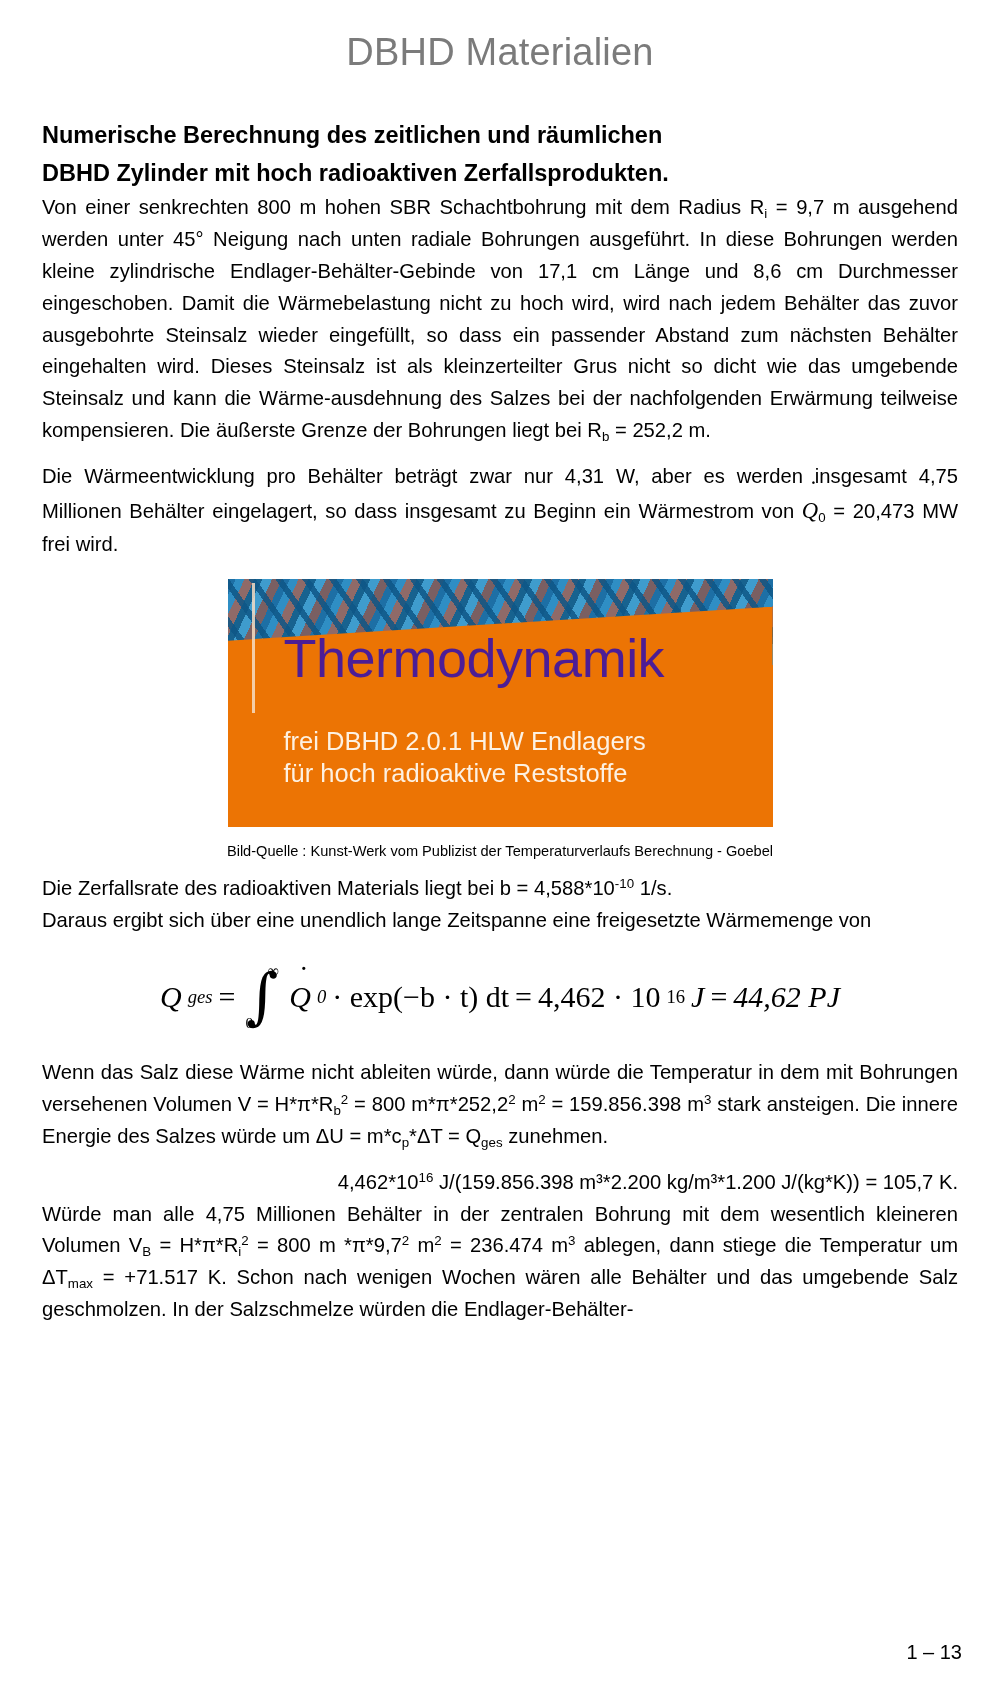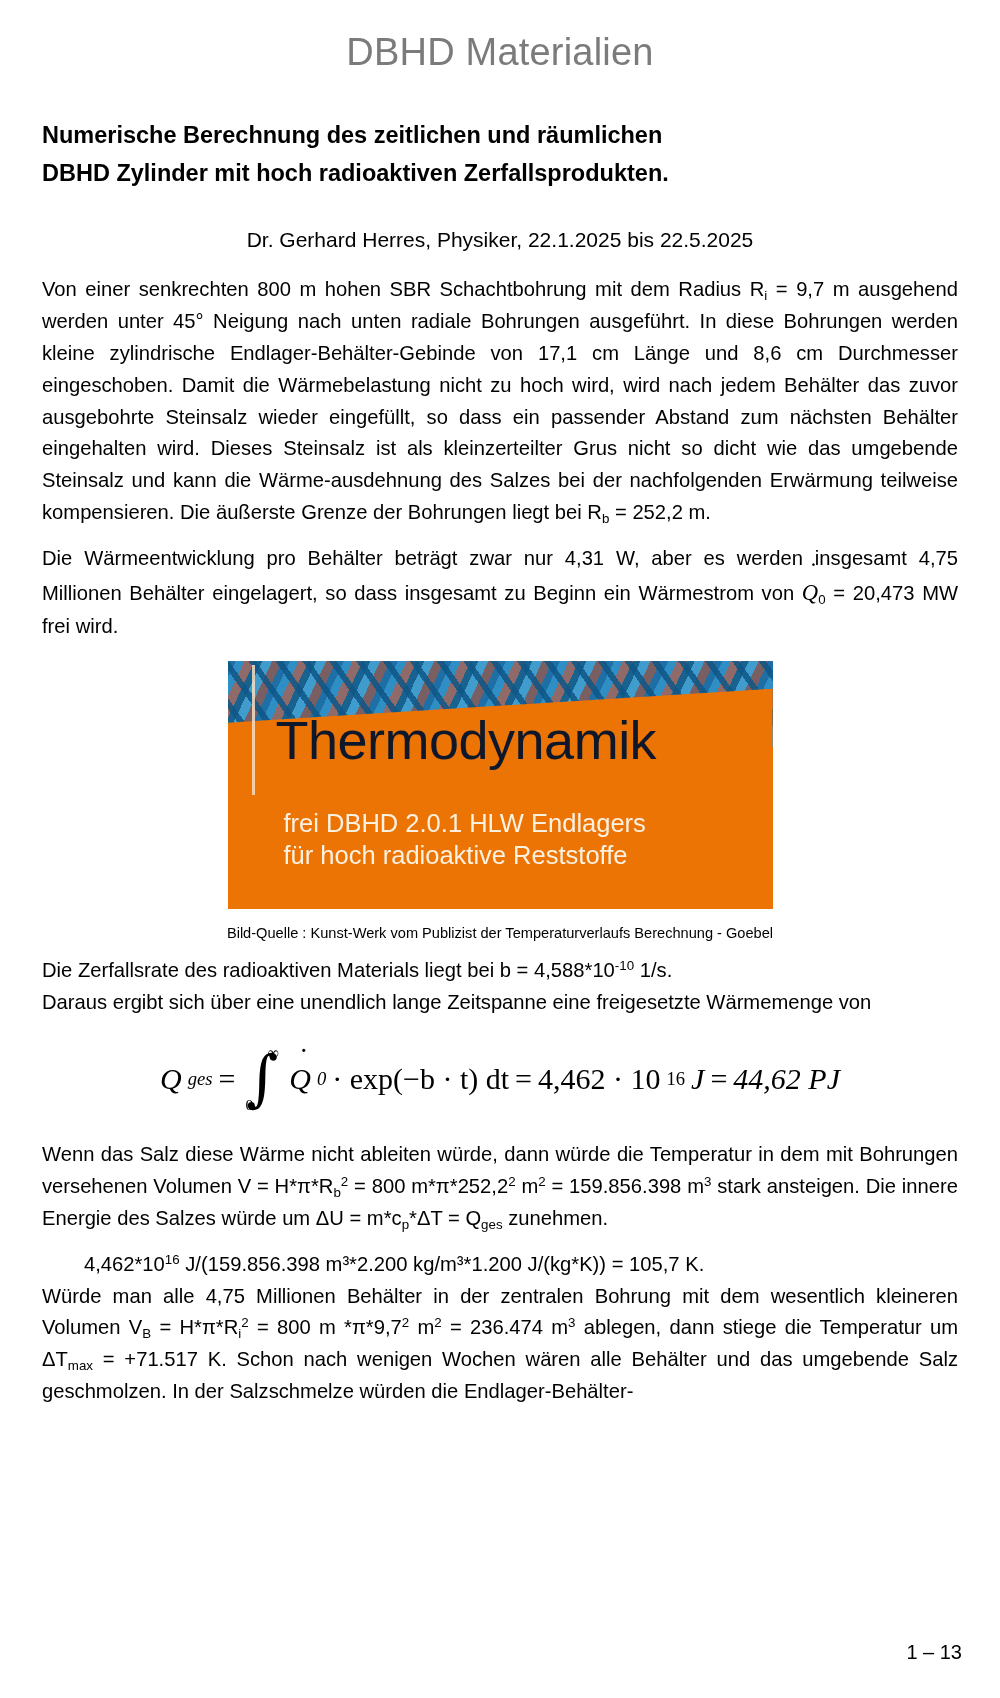--- a/index.html
+++ b/index.html
@@ -133,23 +133,23 @@
     position: absolute;
     left: 24px;
     top: 4px;
     width: 3px;
     height: 130px;
     background: #f6ddc4;
     opacity: .85;
   }
   .art-title {
     position: absolute;
-    left: 48px;
+    left: 56px;
     top: 52px;
-    color: #0f172a;
+    color: #4c1d95;
     font-size: 54px;
     font-weight: 400;
     letter-spacing: -0.5px;
     line-height: 1;
     white-space: nowrap;
   }
   .art-sub {
     position: absolute;
     left: 56px;
     top: 146px;
@@ -205,21 +205,21 @@
     font-style: normal;
     font-size: 1em;
     line-height: 1;
   }
 
   
   .calc-indent {
     font-size: 20.2px;
     line-height: 1.58;
     margin: 0 0 0 42px;
-    text-align: left;
+    text-align: right;
   }
 
   
   .page-number {
     position: absolute;
     right: 38px;
     bottom: 34px;
     font-size: 20px;
     color: #000;
   }
@@ -229,21 +229,20 @@
 
 <div class="page">
 
   <div class="doc-header">DBHD Materialien</div>
 
   <div class="title-block">
     <span class="tline">Numerische Berechnung des zeitlichen und räumlichen</span>
     <span class="tline">DBHD Zylinder mit hoch radioaktiven Zerfallsprodukten.</span>
   </div>
 
-  <div class="author-line">Dr. Gerhard Herres, Physiker, 22.1.2025 bis 22.5.2025</div>
 
   <p class="body"><span>Von einer senkrechten 800 m hohen SBR Schachtbohrung mit dem Radius R</span><sub>i</sub><span> = 9,7 m ausgehend werden unter 45° Neigung nach unten radiale Bohrungen ausgeführt. In diese Bohrungen werden kleine zylindrische Endlager-Behälter-Gebinde von 17,1 cm Länge und 8,6 cm Durchmesser eingeschoben. Damit die Wärmebelastung nicht zu hoch wird, wird nach jedem Behälter das zuvor ausgebohrte Steinsalz wieder eingefüllt, so dass ein passender Abstand zum nächsten Behälter eingehalten wird. Dieses Steinsalz ist als kleinzerteilter Grus nicht so dicht wie das umgebende Steinsalz und kann die Wärme-ausdehnung des Salzes bei der nachfolgenden Erwärmung teilweise kompensieren. Die äußerste Grenze der Bohrungen liegt bei R</span><sub>b</sub><span> = 252,2 m.</span></p>
 
   <p class="body"><span>Die Wärmeentwicklung pro Behälter beträgt zwar nur 4,31 W, aber es werden insgesamt 4,75 Millionen Behälter eingelagert, so dass insgesamt zu Beginn ein Wärmestrom von </span><span class="qdot"><span>Q</span></span><sub>0</sub><span> = 20,473 MW frei wird.</span></p>
 
   <div class="figure-wrap">
     <div class="art">
       <div class="art-pattern">
           <div class="zig"></div>
         </div>

